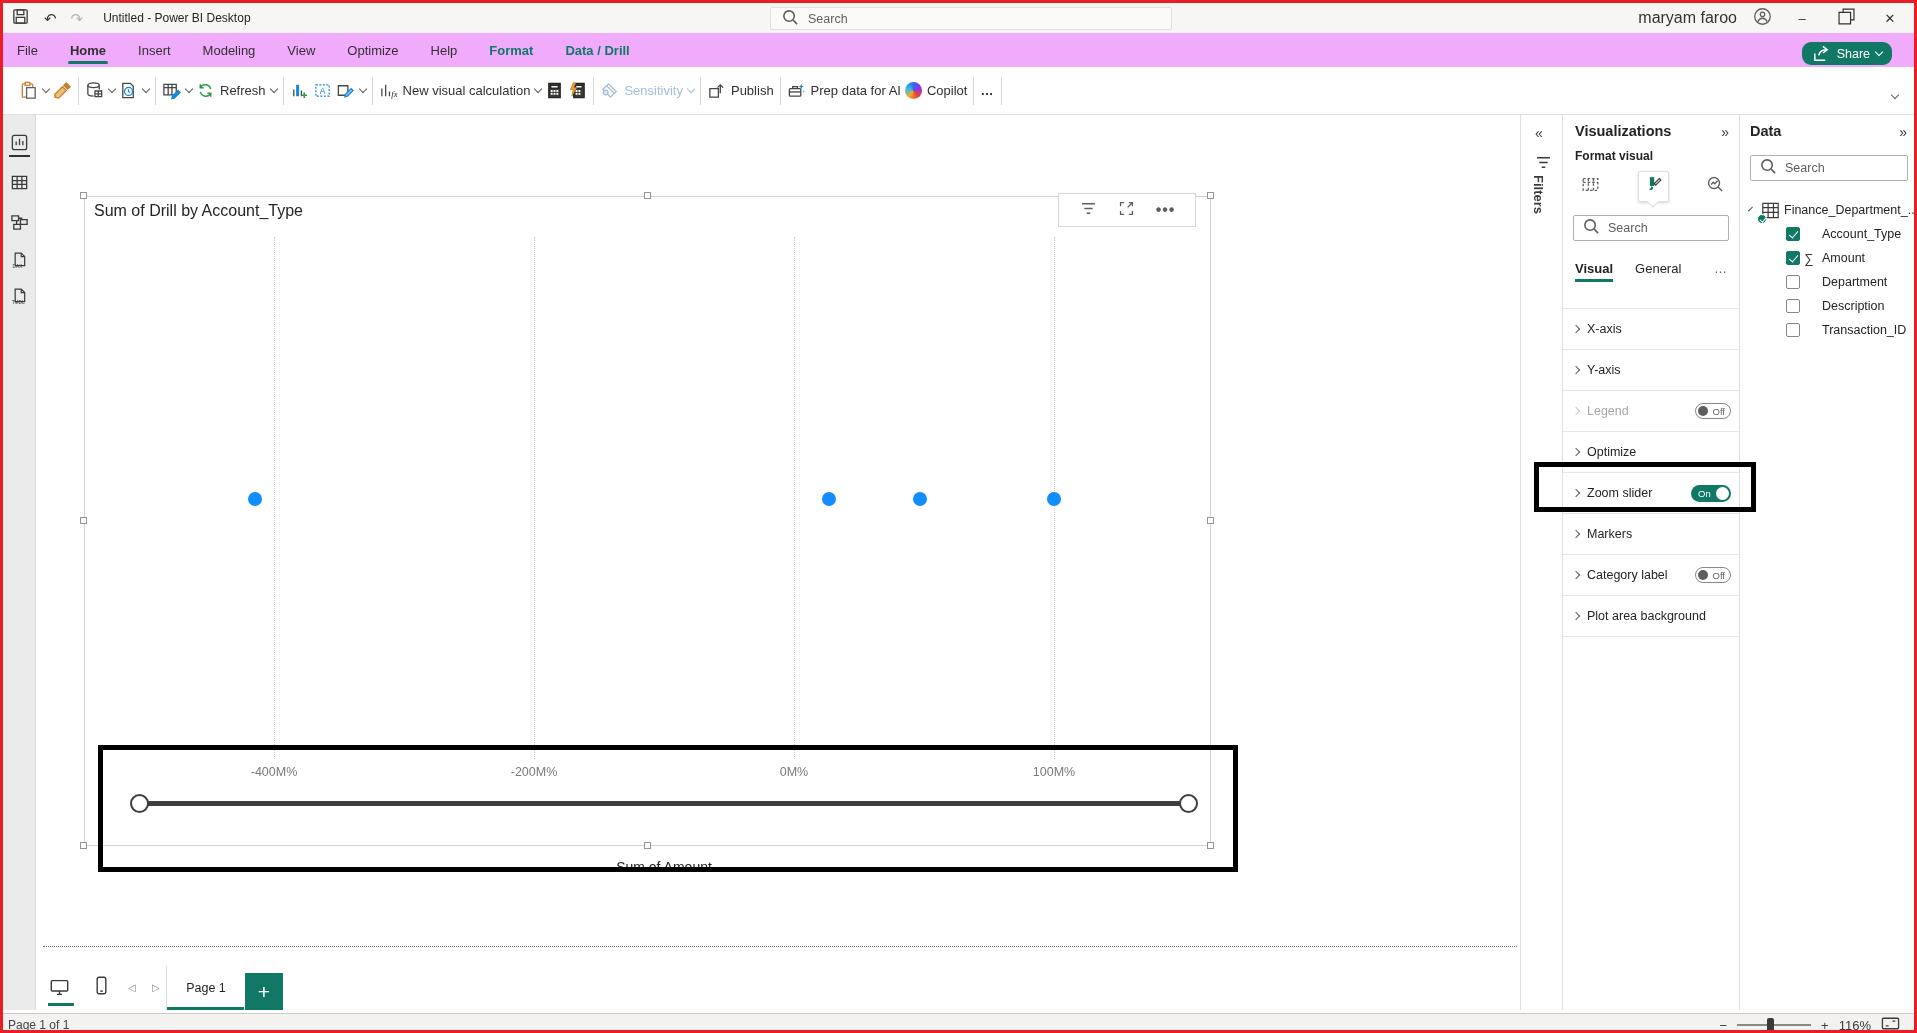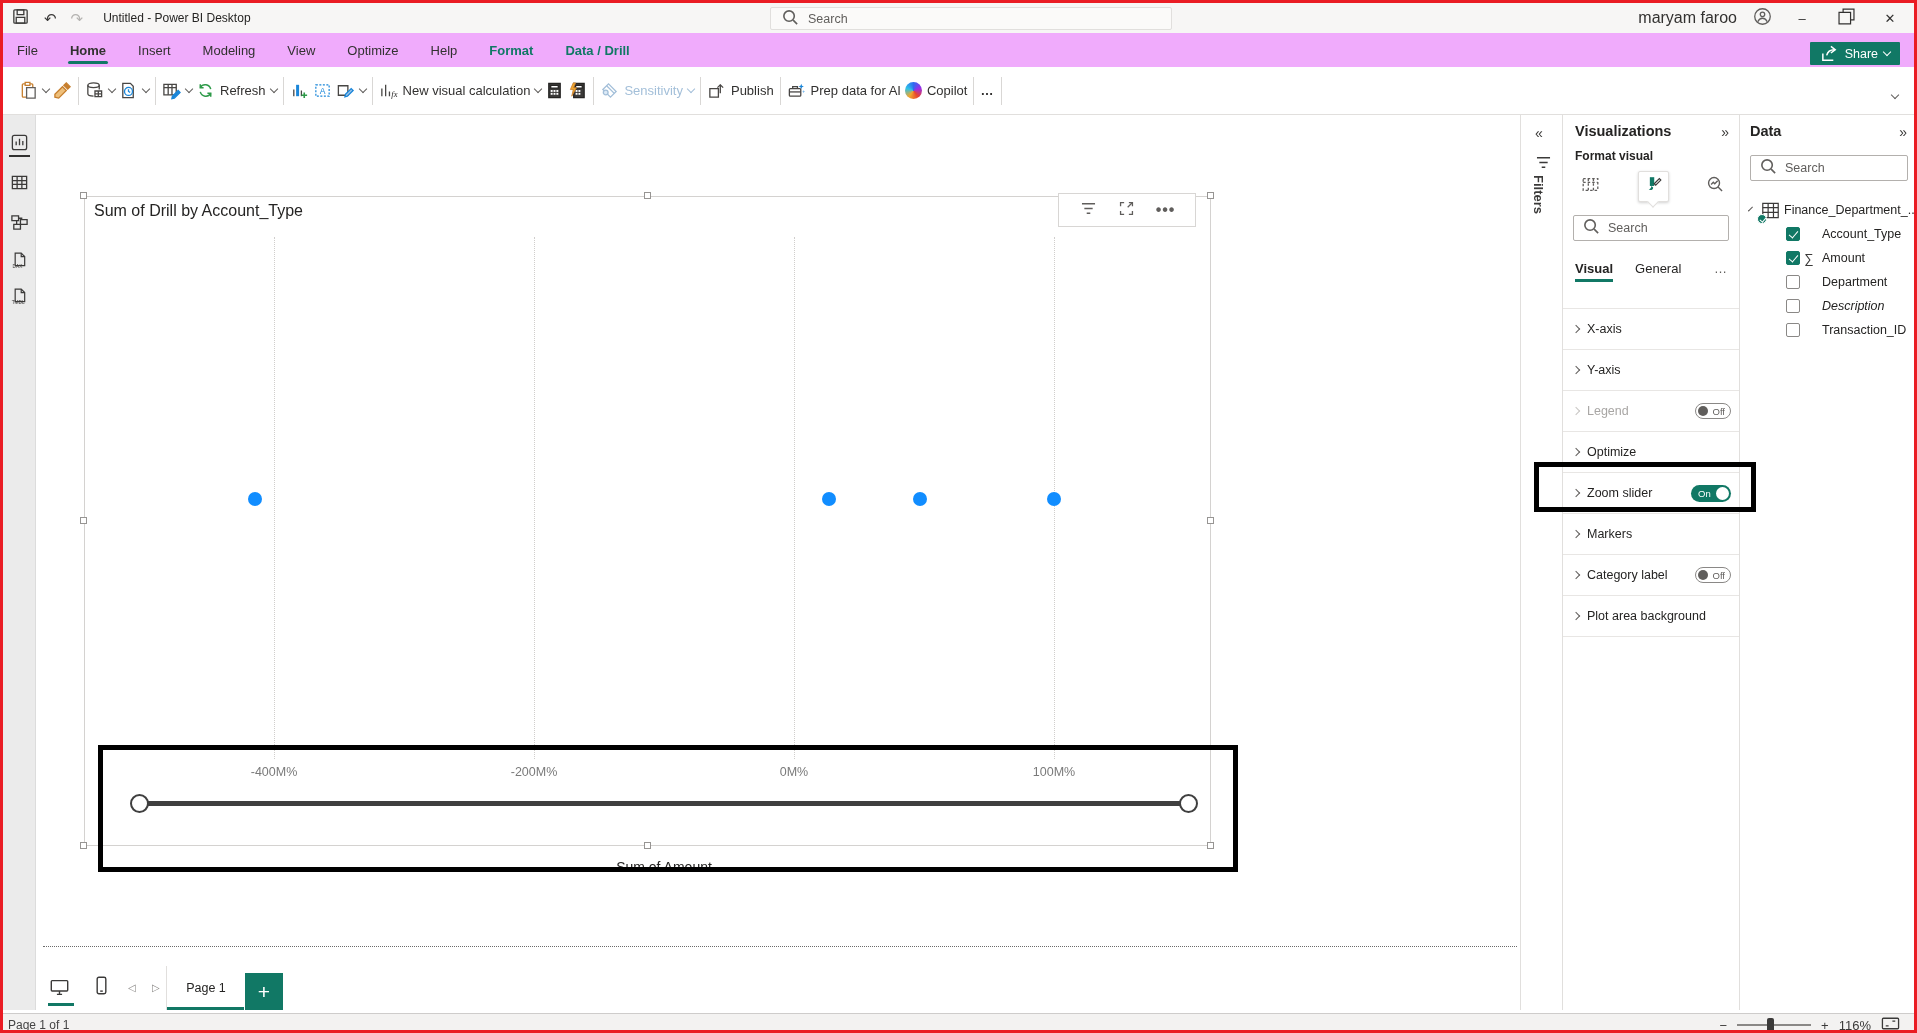--- a/index.html
+++ b/index.html
@@ -18,21 +18,21 @@
   .username { font-size:16px; color:#323130; }
   .wbtn { font-size:13px; color:#323130; width:28px; text-align:center; }
 
   
   .menubar { left:0; top:30px; width:100%; height:34px; background:#f0abfc; }
   .menubar .items { position:absolute; left:12px; top:0; height:34px; display:flex; align-items:center; gap:28px; }
   .menuitem { font-size:13px; color:#323130; position:relative; padding:8px 2px; }
   .menuitem.active { font-weight:bold; }
   .menuitem.active::after { content:""; position:absolute; left:0; right:0; bottom:2px; height:3px; background:#117865; border-radius:2px; }
   .menuitem.colored { color:#117865; font-weight:bold; }
-  .sharebtn { position:absolute; right:14px; top:9px; height:23px; background:#117865; color:#fff; border-radius:1px; display:flex; align-items:center; gap:6px; padding:0 10px; font-size:12.5px; }
+  .sharebtn { position:absolute; right:22px; top:9px; height:23px; background:#117865; color:#fff; border-radius:9px; display:flex; align-items:center; gap:6px; padding:0 10px; font-size:12.5px; }
 
   
   .ribbon { left:0; top:64px; width:100%; height:48px; background:#fff; border-bottom:1px solid #e1dfdd; }
   .ribbon .row { position:absolute; left:14px; top:0; height:47px; display:flex; align-items:center; }
   .rbtn { display:flex; align-items:center; gap:5px; color:#323130; font-size:13px; padding:4px 2px; }
   .rbtn.disabled { color:#a3bfd9; }
   .rdiv { width:1px; height:28px; background:#d9d7d5; margin:0 4px; }
   .chev { width:6px; height:6px; border-right:1.4px solid #605e5c; border-bottom:1.4px solid #605e5c; transform:rotate(45deg); margin-top:-3px; display:inline-block; }
   .chev.blue { border-color:#a3bfd9; }
   .chev.white { border-color:#fff; }
@@ -574,21 +574,21 @@
         <div class="treerow" style="top: 131px;">
           <span class="cb checked" style="margin-left: 46px;"></span>
           <span class="sigma">∑</span>
           <span style="margin-left: 4px;">Amount</span>
         </div>
         <div class="treerow" style="top: 155px;">
           <span class="cb" style="margin-left: 46px;"></span>
           <span class="sigma"></span>
           <span style="margin-left: 4px;">Department</span>
         </div>
-        <div class="treerow" style="top: 179px; font-style: italic;">
+        <div class="treerow" style="top: 179px;">
           <span class="cb" style="margin-left: 46px;"></span>
           <span class="sigma"></span>
           <span style="margin-left: 4px;">Description</span>
         </div>
         <div class="treerow" style="top: 203px;">
           <span class="cb" style="margin-left: 46px;"></span>
           <span class="sigma"></span>
           <span style="margin-left: 4px;">Transaction_ID</span>
         </div>
       </div>

